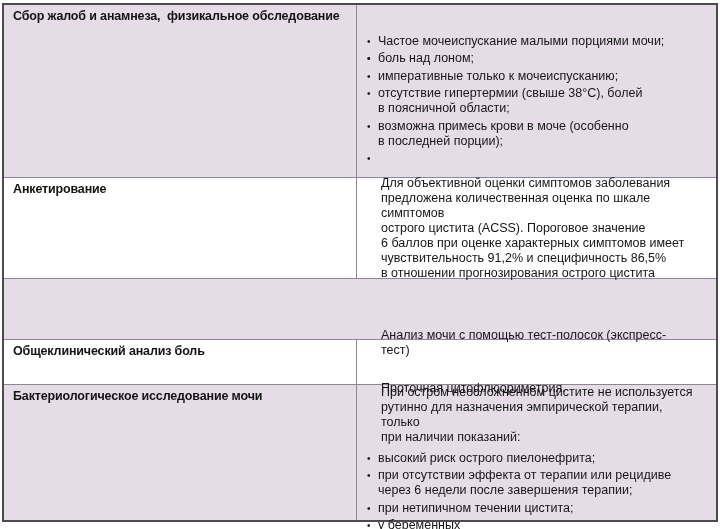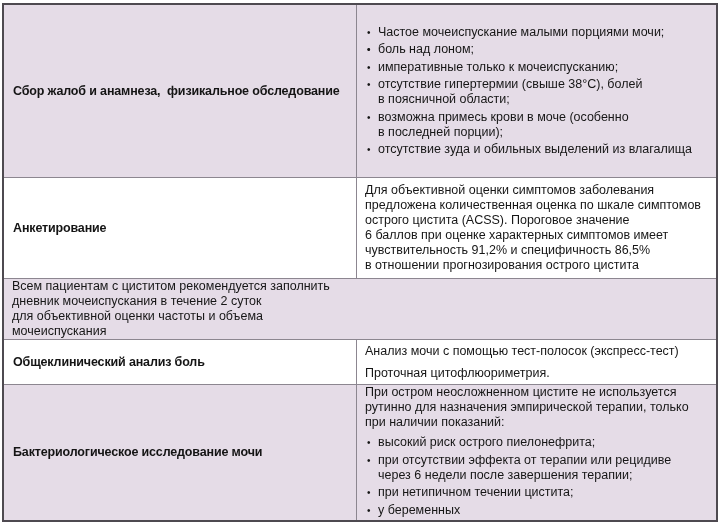--- a/index.html
+++ b/index.html
@@ -17,34 +17,34 @@
   .row.alt{background:#e5dce7;}
   .row.plain{background:#ffffff;}
   .r1{height:172px;}
   .r2{height:100px;}
   .r3{height:60px;}
   .r4{height:44px;}
   .r5{height:135px;}
   .cell-l{
     width:353px;min-width:353px;box-sizing:border-box;
     border-right:1px solid #8c8690;
-    display:flex;align-items:center;
+    display:flex;align-items:flex-start;
     padding:4px 0 4px 9px;
   }
   .cell-l .lbl{
     font-weight:bold;font-size:12.5px;line-height:15px;
     letter-spacing:-0.15px;color:#141414;
   }
   .cell-r{
     flex:1;box-sizing:border-box;
     display:flex;flex-direction:column;justify-content:center;
     padding:3px 6px 3px 8px;
     font-size:12.5px;line-height:15px;
   }
-  .cell-r p{margin:0;white-space:pre-line;}
+  .cell-r p{margin:16px;white-space:pre-line;}
   .cell-r p + p{margin-top:7px;}
   .cell-r p.intro{margin-bottom:3px;}
   ul.blist{list-style:none;margin:0;padding:0;}
   ul.blist li{
     position:relative;padding-left:13px;margin:2.5px 0;
     white-space:pre-line;
   }
   ul.blist .blt{
     position:absolute;left:2px;top:0;
     font-size:10px;line-height:15px;color:#161616;
@@ -62,46 +62,40 @@
     <div class="cell-r">
       <ul class="blist">
           <li><span class="blt">•</span><span>Частое мочеиспускание малыми порциями мочи;</span></li>
           <li><span class="blt">•</span></li>
           <li><span class="blt">•</span><span>боль над лоном;</span></li>
           <li><span class="blt">•</span><span>императивные только к мочеиспусканию;</span></li>
           <li><span class="blt">•</span><span>отсутствие гипертермии (свыше 38°С), болей
 в поясничной области;</span></li>
           <li><span class="blt">•</span><span>возможна примесь крови в моче (особенно
 в последней порции);</span></li>
-          <li><span class="blt">•</span><span>отсутствие зуда и обильных выделений из влагалища</span></li>
+          <li><span class="blt">•</span></li>
         </ul>
     </div>
   </div>
 
   <div class="row plain r2">
     <div class="cell-l">
       <span class="lbl">Анкетирование</span>
     </div>
     <div class="cell-r">
       <p>Для объективной оценки симптомов заболевания
 предложена количественная оценка по шкале симптомов
 острого цистита (ACSS). Пороговое значение
 6 баллов при оценке характерных симптомов имеет
 чувствительность 91,2% и специфичность 86,5%
 в отношении прогнозирования острого цистита</p>
     </div>
   </div>
 
   <div class="row alt r3">
-    <div class="cell-r">
-      <p>Всем пациентам с циститом рекомендуется заполнить
-дневник мочеиспускания в течение 2 суток
-для объективной оценки частоты и объема
-мочеиспускания</p>
-    </div>
   </div>
 
   <div class="row plain r4">
     <div class="cell-l">
       <span class="lbl">Общеклинический анализ боль</span>
     </div>
     <div class="cell-r">
       <p>Анализ мочи с помощью тест-полосок (экспресс-тест)</p>
       <p>Проточная цитофлюориметрия.</p>
     </div>

